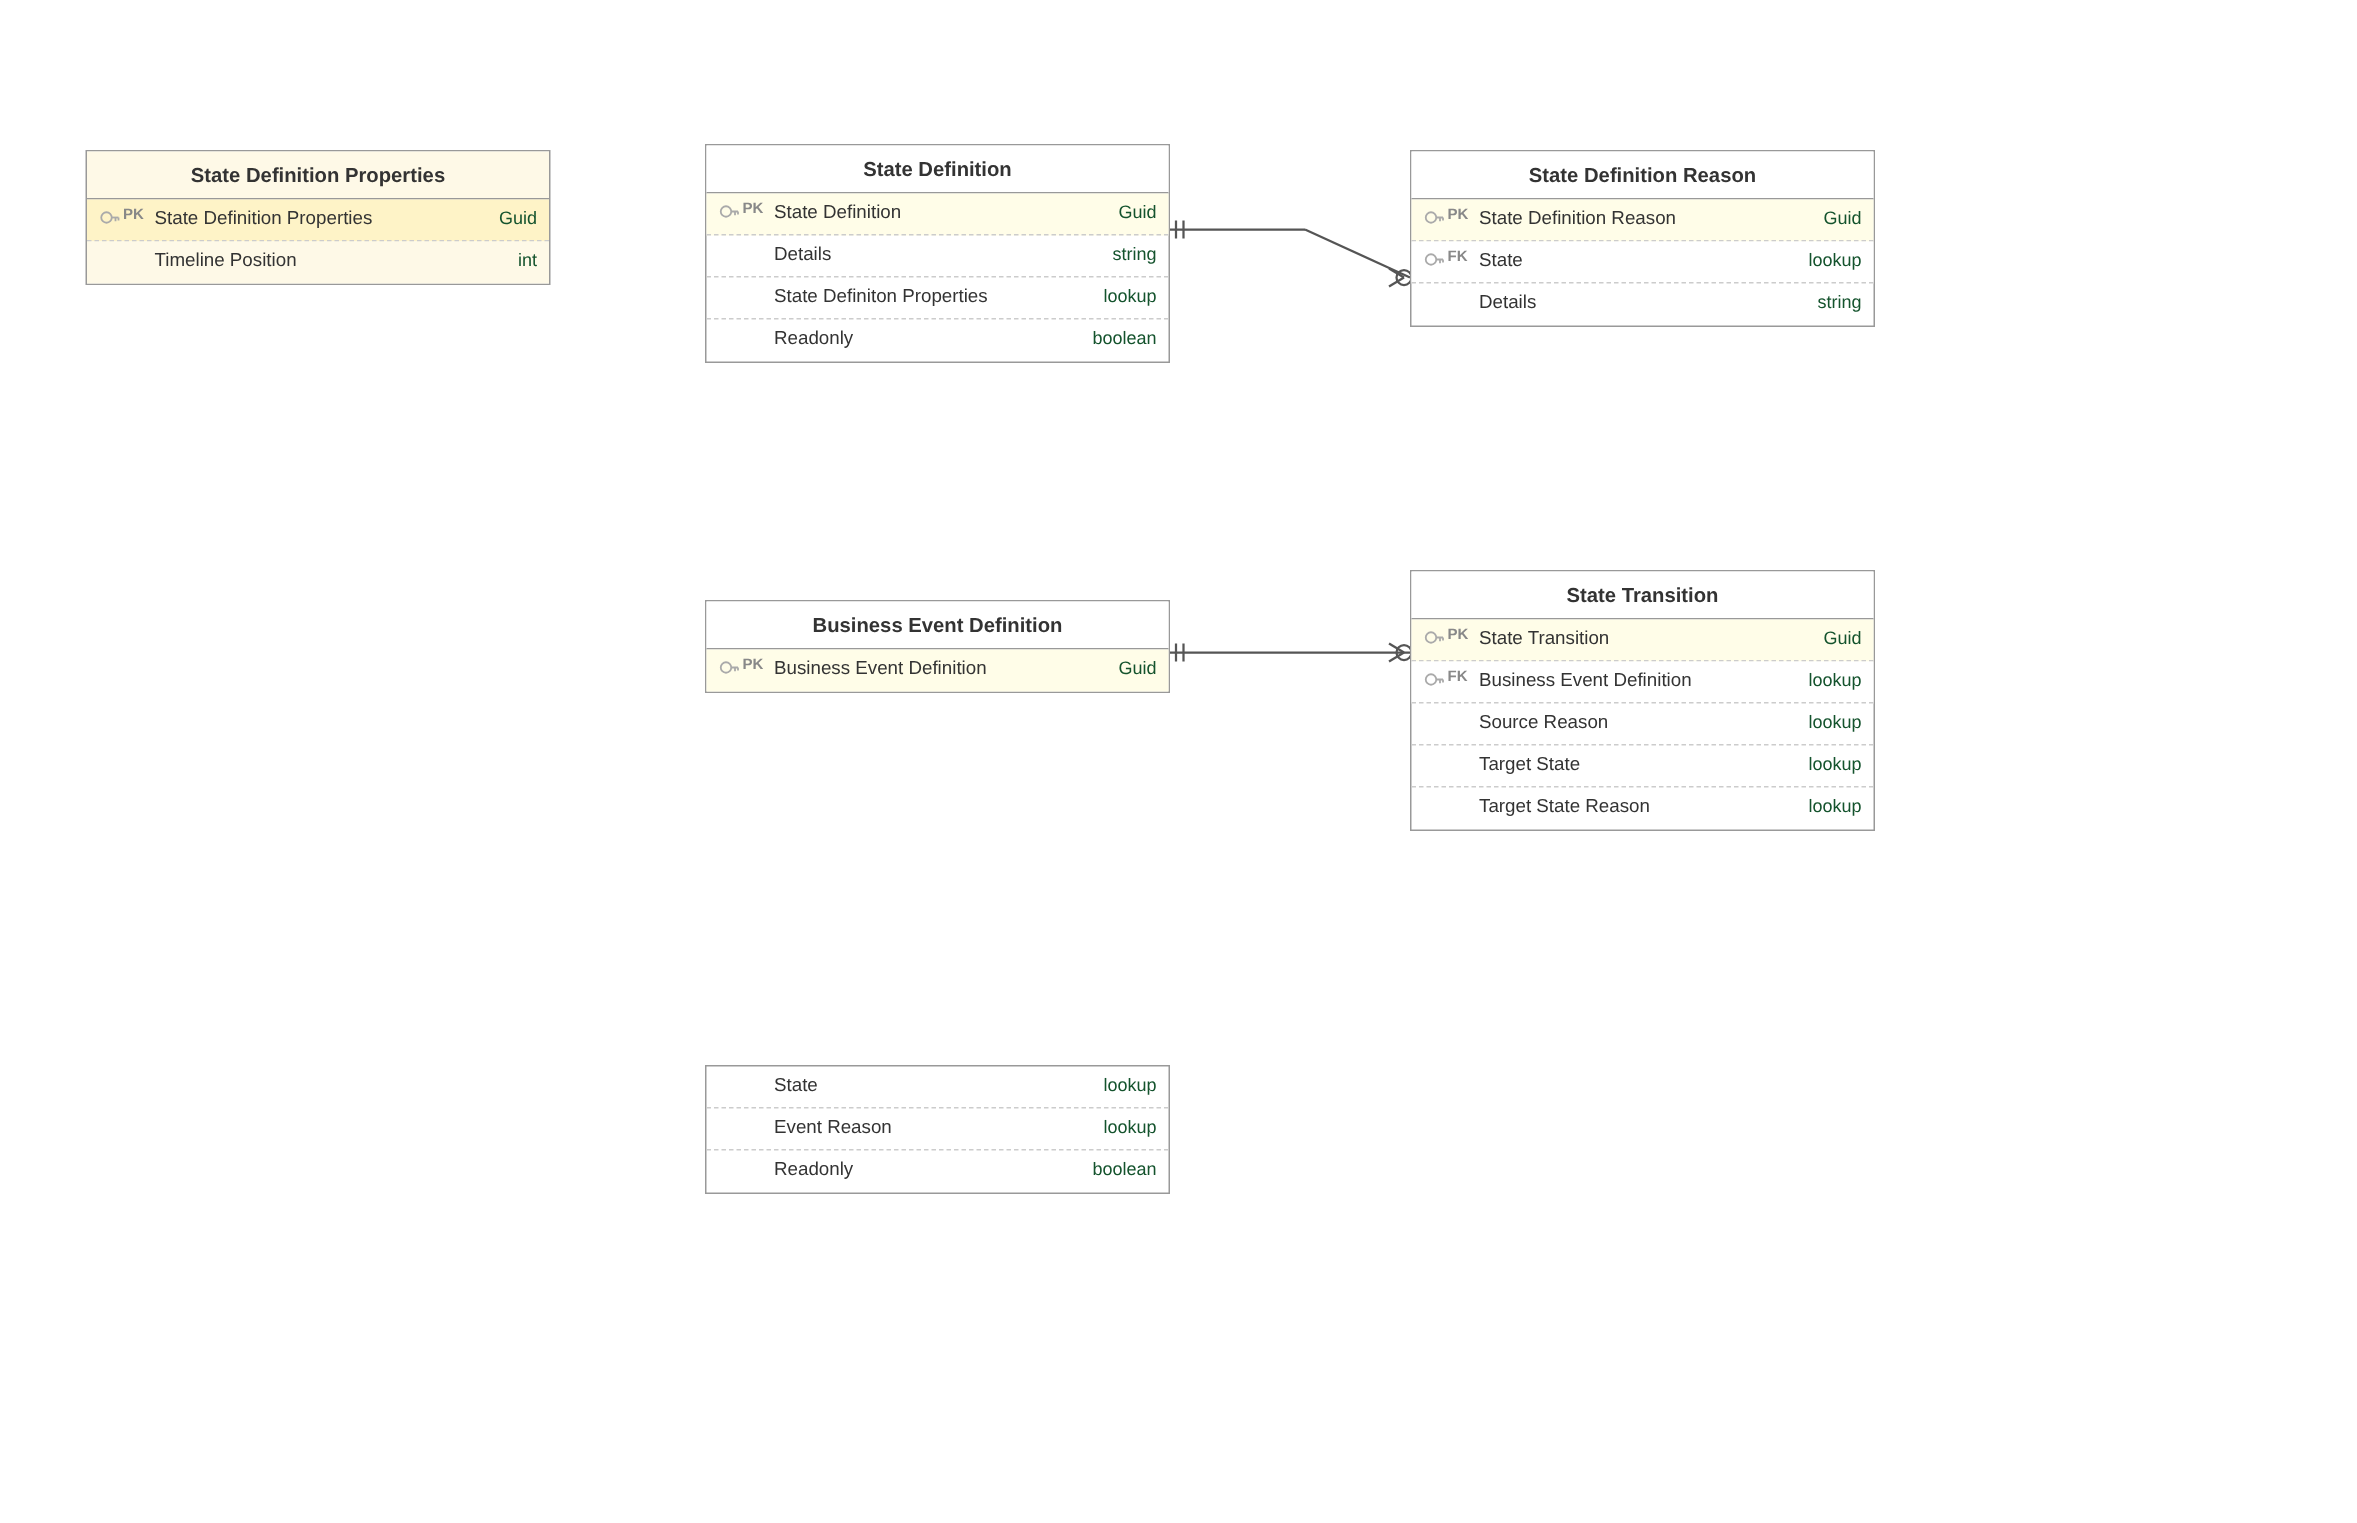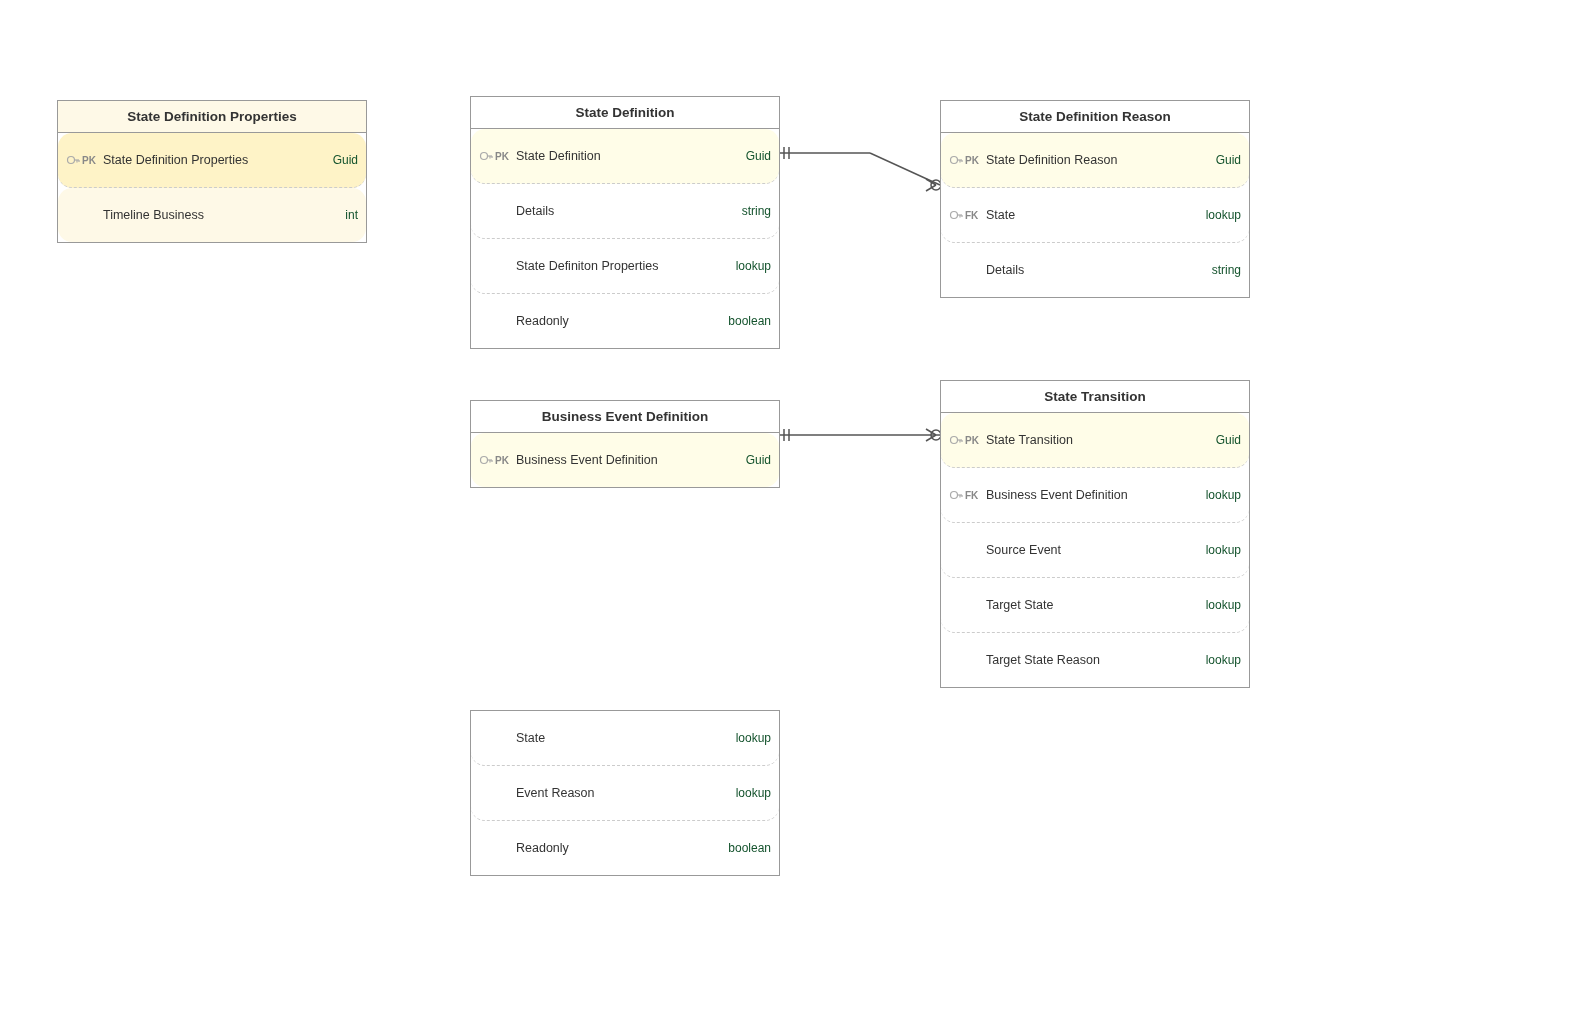--- a/index.html
+++ b/index.html
@@ -33,25 +33,24 @@
       border-bottom: 1.5px solid #999;
       text-align: center;
       padding: 8px 12px;
       font-weight: 600;
       font-size: 13.5px;
       color: #333;
     }
 
     .entity-row {
       display: flex;
-      align-items: center;
+      align-items: flex-start;
       border-bottom: 1px dashed #ccc;
-      padding: 20px 8px;
+      padding: 5px 8px;
       min-height: 28px;
-      border-radius: 14px;
     }
 
     .entity-row:last-child {
       border-bottom: none;
     }
 
     .entity-row.pk-row {
       background: #fffde8;
     }
 
@@ -151,21 +150,21 @@
           <line x1="13" y1="7" x2="13" y2="9" stroke="#aaa" stroke-width="1.2"></line>
         </svg>
       </span>
       <span class="row-badge">PK</span>
       <span class="row-name">State Definition Properties</span>
       <span class="row-type">Guid</span>
     </div>
     <div class="entity-row">
       <span class="key-icon" style="width:14px;"></span>
       <span class="row-badge"></span>
-      <span class="row-name">Timeline Business</span>
+      <span class="row-name">Timeline Position</span>
       <span class="row-type">int</span>
     </div>
   </div>
 
   <div class="entity-table" style="left: 470px; top: 96px; width: 310px;">
     <div class="entity-header">State Definition</div>
     <div class="entity-row pk-row">
       <span class="key-icon">
         <svg viewBox="0 0 14 14" fill="none" xmlns="http://www.w3.org/2000/svg">
           <circle cx="5" cy="7" r="3.5" stroke="#aaa" stroke-width="1.2"></circle>
@@ -275,21 +274,21 @@
           <line x1="13" y1="7" x2="13" y2="9" stroke="#aaa" stroke-width="1.2"></line>
         </svg>
       </span>
       <span class="row-badge">FK</span>
       <span class="row-name">Business Event Definition</span>
       <span class="row-type">lookup</span>
     </div>
     <div class="entity-row">
       <span class="key-icon" style="width:14px;"></span>
       <span class="row-badge"></span>
-      <span class="row-name">Source Event</span>
+      <span class="row-name">Source Reason</span>
       <span class="row-type">lookup</span>
     </div>
     <div class="entity-row">
       <span class="key-icon" style="width:14px;"></span>
       <span class="row-badge"></span>
       <span class="row-name">Target State</span>
       <span class="row-type">lookup</span>
     </div>
     <div class="entity-row">
       <span class="key-icon" style="width:14px;"></span>

